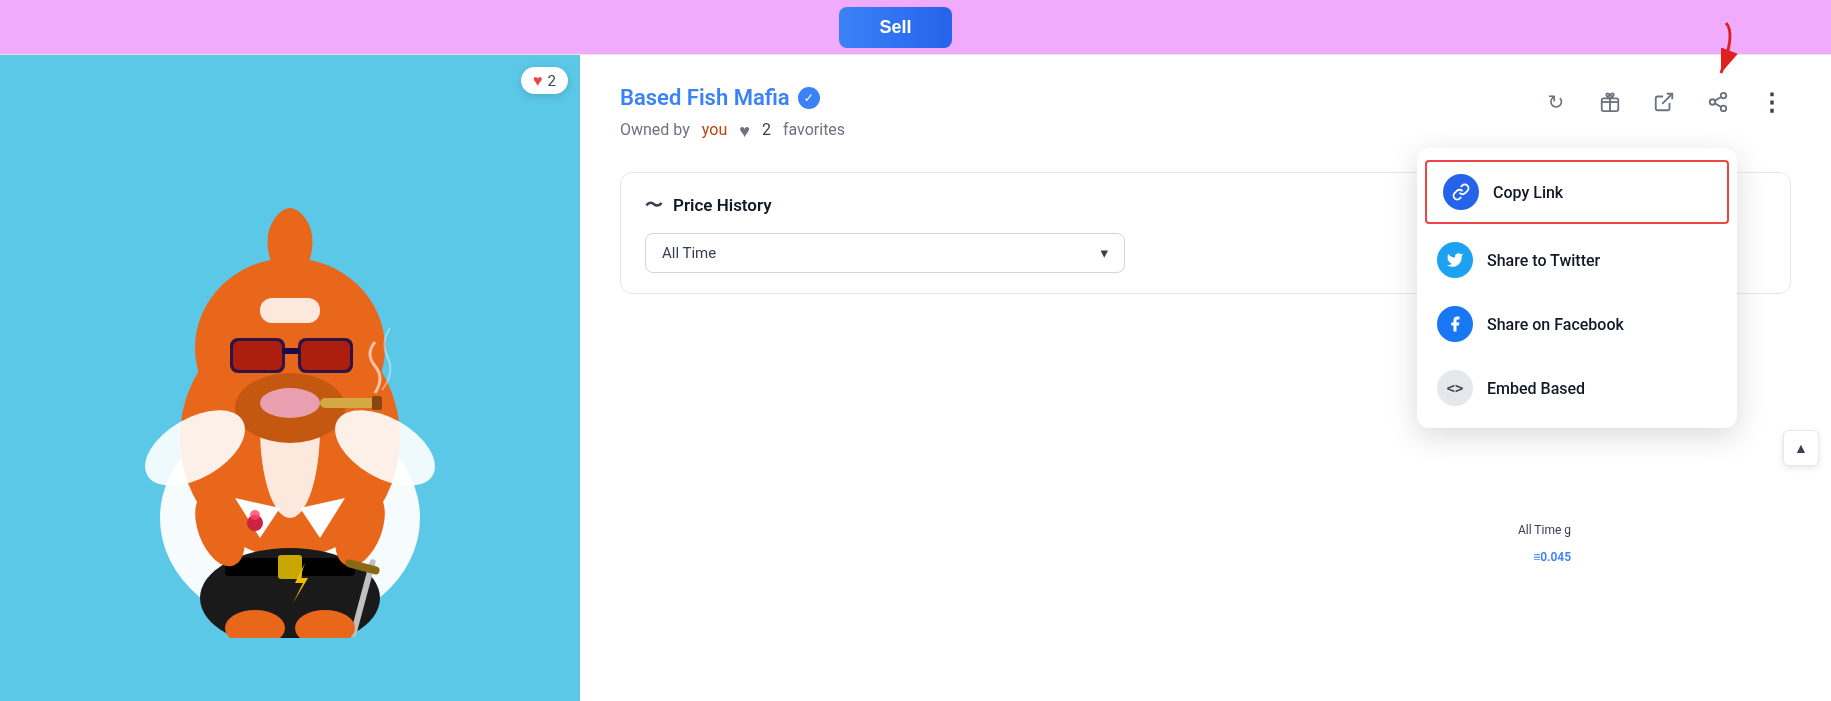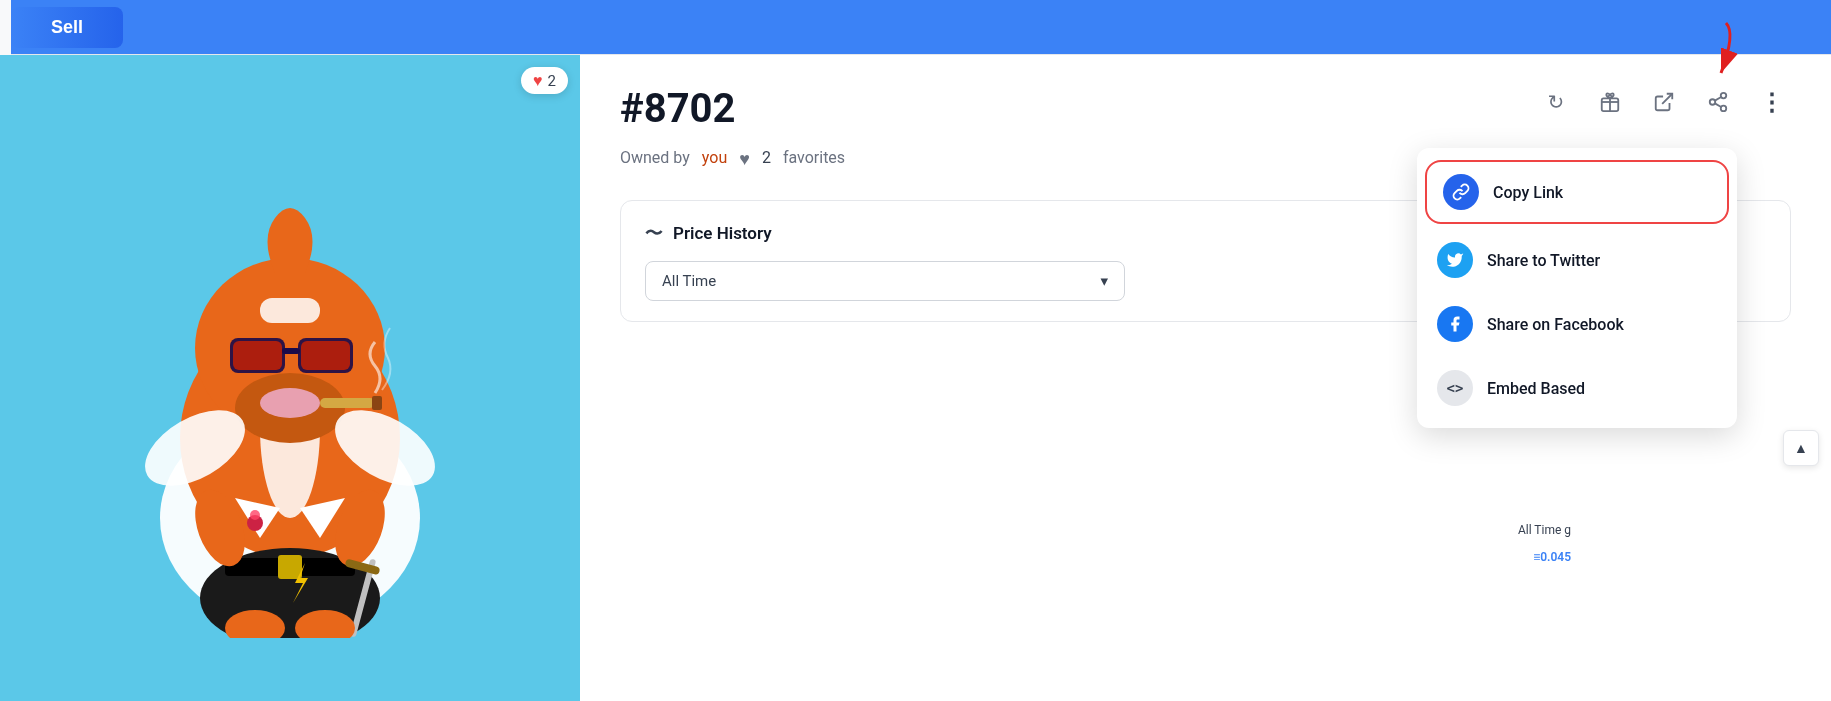--- a/index.html
+++ b/index.html
@@ -12,27 +12,26 @@
       position: relative;
     }
 
     
     .top-bar {
       position: absolute;
       top: 0;
       right: 0;
       left: 0;
       height: 55px;
-      background: #3b82f6;
-      display: flex;
-      justify-content: flex-start;
+      background: #f0abfc;
+      display: flex;
+      justify-content: center;
       align-items: center;
       padding-right: 40px;
       border-bottom: 1px solid #e5e7eb;
-      margin-left: 11px;
     }
     .sell-button {
       background: linear-gradient(90deg, #3b82f6, #2563eb);
       color: white;
       border: none;
       border-radius: 8px;
       padding: 10px 40px;
       font-size: 18px;
       font-weight: 600;
       cursor: pointer;
@@ -224,21 +223,21 @@
       align-items: center;
       gap: 14px;
       padding: 14px 20px;
       cursor: pointer;
       font-size: 16px;
       color: #111827;
       font-weight: 500;
     }
     .dropdown-item.highlighted {
       border: 2px solid #ef4444;
-      border-radius: 16px;
+      border-radius: 4px;
       margin: 4px 8px;
       padding: 12px 16px;
     }
     .dropdown-item-icon {
       width: 36px;
       height: 36px;
       border-radius: 50%;
       display: flex;
       align-items: center;
       justify-content: center;
@@ -375,22 +374,27 @@
         <circle cx="175" cy="405" r="8" fill="#cc2244"></circle>
         <circle cx="175" cy="397" r="5" fill="#ff4466" opacity="0.8"></circle>
 
         <path d="M195 155 Q180 120 195 100 Q210 80 225 100 Q240 120 225 155" fill="#E8671A"></path>
       </svg>
     </div>
   </div>
 
   <div class="info-panel">
 
-
-    <div class="nft-number">#8702</div>
+    <div class="collection-row">
+      <span class="collection-name">Based Fish Mafia</span>
+      <div class="verified-badge">
+        <span>✓</span>
+      </div>
+    </div>
+
 
     <div class="owned-row">
       <span>Owned by</span>
       <span class="owned-by-you">you</span>
       <span class="favorites-heart">♥</span>
       <span class="favorites-count">2</span>
       <span>favorites</span>
     </div>
 
     <div class="price-history-section">

